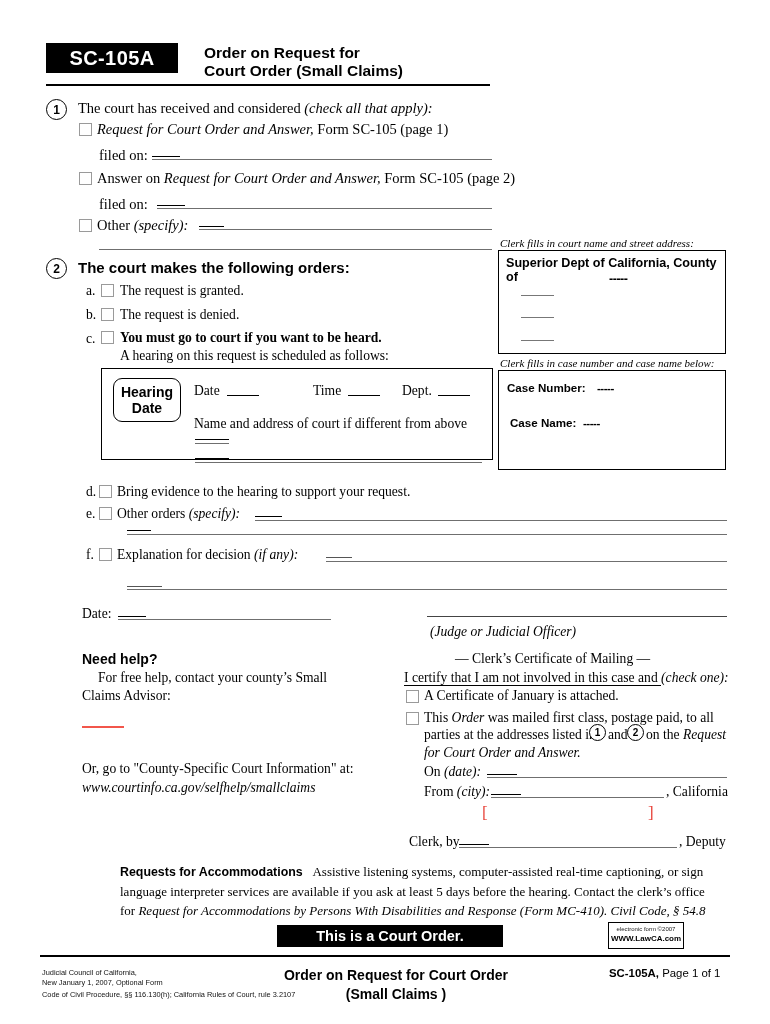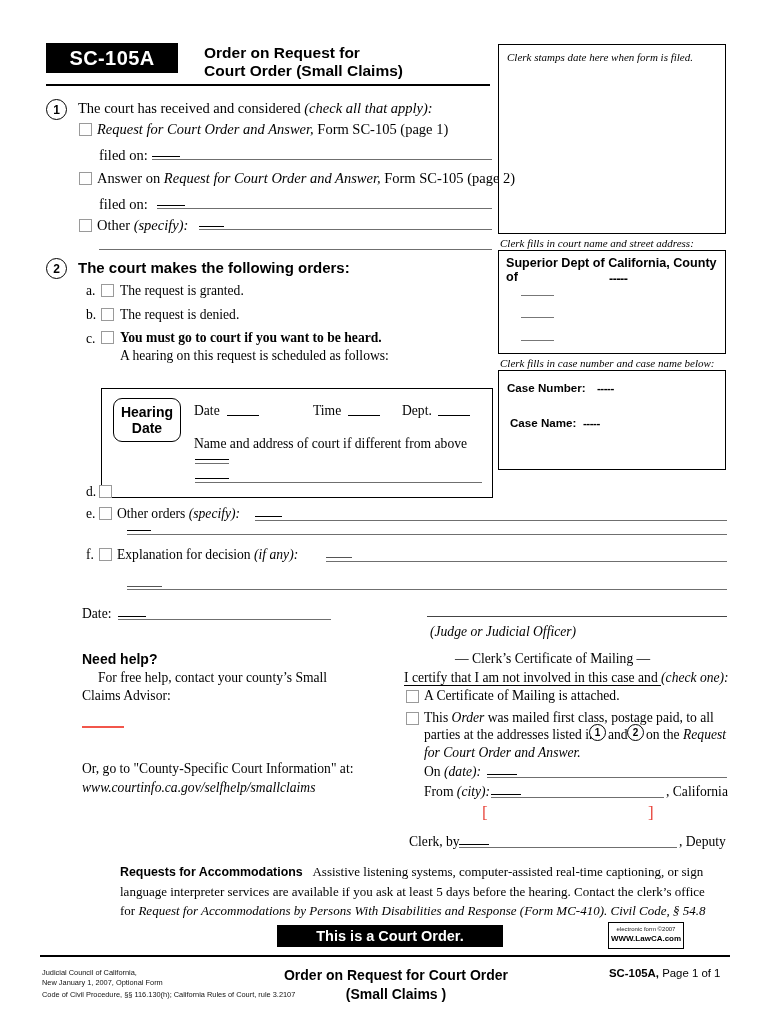--- a/index.html
+++ b/index.html
@@ -92,23 +92,20 @@
 
 <div class="page">
 
   <div class="abs" id="form-code-badge">SC-105A</div>
   <div class="abs" id="header-title">
     <div>Order on Request for</div>
     <div>Court Order (Small Claims)</div>
   </div>
   <div class="abs" id="header-rule"></div>
 
-  <div class="abs obox" style="left:498px;top:44px;width:228px;height:190px;">
-    <div class="abs it t11 serif" style="left:8px;top:6px;width:210px;">Clerk stamps date here when form is filed.</div>
-  </div>
 
   <div class="abs it t11 serif" style="left:500px;top:237px;">Clerk fills in court name and street address:</div>
 
   <div class="abs obox" style="left:498px;top:250px;width:228px;height:104px;">
     <div class="abs sans bd" style="left:7px;top:5px;font-size:12.6px;">Superior Dept of California, County of</div>
     <div class="abs sans bd" style="left:110px;top:21px;font-size:12.6px;letter-spacing:-0.5px;">-----</div>
     <div class="abs line" style="left:22px;top:44px;width:33px;border-top:1.4px solid #777;"></div>
     <div class="abs line" style="left:22px;top:66px;width:33px;border-top:1.4px solid #777;"></div>
     <div class="abs line" style="left:22px;top:89px;width:33px;border-top:1.4px solid #777;"></div>
   </div>
@@ -160,21 +157,21 @@
 
   <div class="abs t14 serif" style="left:86px;top:307px;">b.</div>
   <div class="abs cbx" style="left:101px;top:308px;"></div>
   <div class="abs t14 serif" style="left:120px;top:307px;">The request is denied.</div>
 
   <div class="abs t14 serif" style="left:86px;top:331px;">c.</div>
   <div class="abs cbx" style="left:101px;top:331px;"></div>
   <div class="abs t14 serif bd" style="left:120px;top:330px;">You must go to court if you want to be heard.</div>
   <div class="abs t14 serif" style="left:120px;top:348px;">A hearing on this request is scheduled as follows:</div>
 
-  <div class="abs obox" style="left:101px;top:388px;width:392px;height:110px;border-width:1.2px;">
+  <div class="abs obox" style="left:101px;top:368px;width:392px;height:92px;border-width:1.2px;">
     <div class="abs" id="hearing-date-pill" style="left:11px;top:9px;width:66px;height:42px;">
       <div>
         <div>Hearing</div>
         <div>Date</div>
       </div>
     </div>
 
     <div class="abs t14 serif" style="left:92px;top:14px;">Date</div>
     <div class="abs stub" style="left:125px;top:26px;width:32px;"></div>
 
@@ -188,20 +185,21 @@
 
     <div class="abs stub" style="left:93px;top:70px;width:34px;"></div>
     <div class="abs line" style="left:93px;top:74px;width:34px;"></div>
 
     <div class="abs stub" style="left:93px;top:89px;width:34px;"></div>
     <div class="abs line" style="left:93px;top:93px;width:287px;"></div>
   </div>
 
   <div class="abs t14 serif" style="left:86px;top:484px;">d.</div>
   <div class="abs cbx" style="left:99px;top:485px;"></div>
+  <div class="abs t14 serif" style="left:117px;top:484px;">Bring evidence to the hearing to support your request.</div>
 
   <div class="abs t14 serif" style="left:86px;top:506px;">e.</div>
   <div class="abs cbx" style="left:99px;top:507px;"></div>
   <div class="abs t14 serif nowrap" style="left:117px;top:506px;">
     <span>Other orders </span><span class="it">(specify):</span>
   </div>
   <div class="abs stub" style="left:255px;top:516px;width:27px;"></div>
   <div class="abs line" style="left:255px;top:520px;width:472px;"></div>
   <div class="abs stub" style="left:127px;top:530px;width:24px;"></div>
   <div class="abs line" style="left:127px;top:534px;width:600px;"></div>
@@ -230,21 +228,21 @@
   <div class="abs t14 serif" style="left:82px;top:761px;">Or, go to "County-Specific Court Information" at:</div>
   <div class="abs t14 serif it" style="left:82px;top:780px;">www.courtinfo.ca.gov/selfhelp/smallclaims</div>
 
   <div class="abs t14 serif" style="left:455px;top:651px;">— Clerk’s Certificate of Mailing —</div>
 
   <div class="abs t14 serif nowrap" style="left:404px;top:670px;">
     <span style="border-bottom:1px solid #000;">I certify that I am not involved in this case and </span><span class="it">(check one):</span>
   </div>
 
   <div class="abs cbx" style="left:406px;top:690px;"></div>
-  <div class="abs t14 serif" style="left:424px;top:688px;">A Certificate of Mailing is attached.</div>
+  <div class="abs t14 serif" style="left:424px;top:688px;">A Certificate of January is attached.</div>
 
   <div class="abs cbx" style="left:406px;top:712px;"></div>
   <div class="abs t14 serif nowrap" style="left:424px;top:710px;">
     <span>This </span><span class="it">Order</span><span> was mailed first class, postage paid, to all</span>
   </div>
 
   <div class="abs t14 serif nowrap" style="left:424px;top:727px;">parties at the addresses listed in</div>
   <div class="abs numcircle" style="left:589px;top:724px;width:15px;height:15px;font-size:10px;">1</div>
   <div class="abs t14 serif" style="left:608px;top:727px;text-align:center;">and</div>
   <div class="abs numcircle" style="left:627px;top:724px;width:15px;height:15px;font-size:10px;">2</div>

